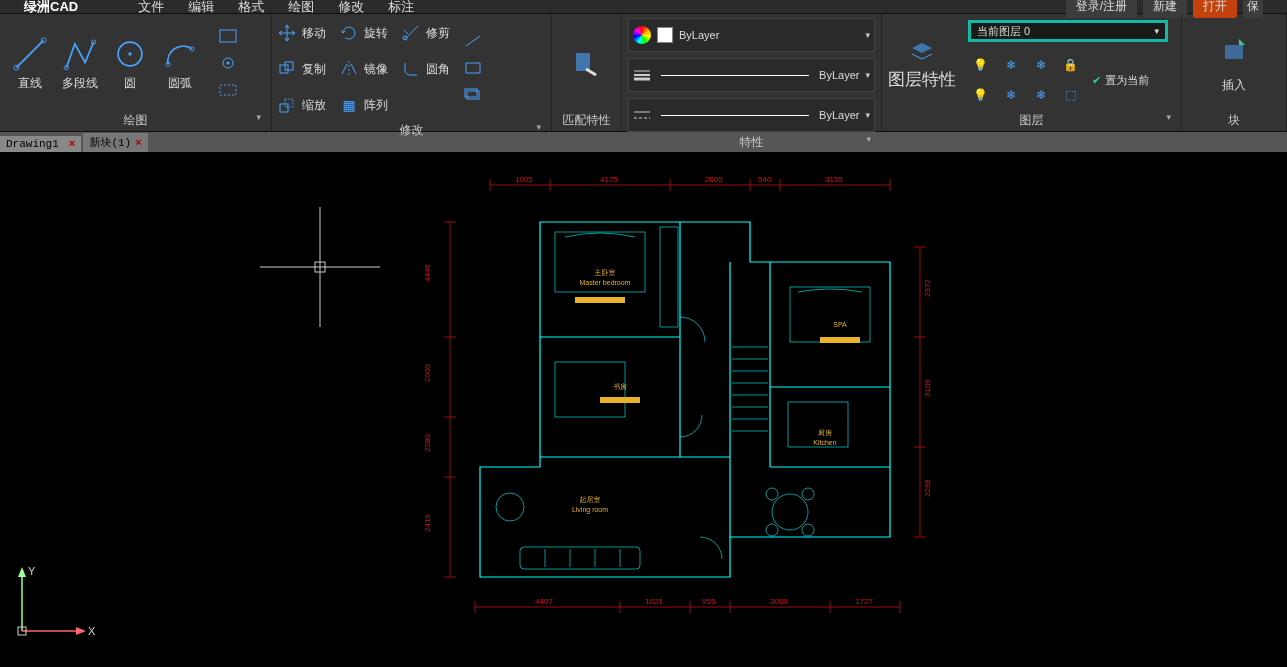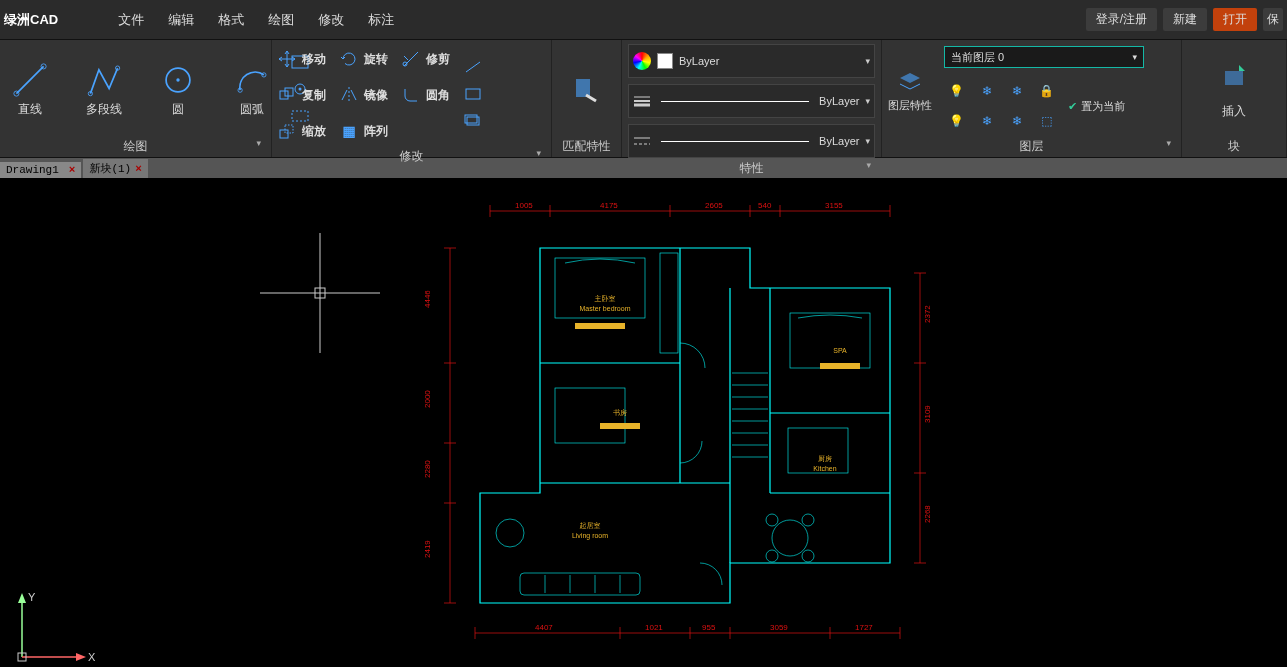--- a/index.html
+++ b/index.html
@@ -7,25 +7,25 @@
     width: 1287px;
     height: 667px;
     background: #000;
     font-family: "Microsoft YaHei", sans-serif;
     font-size: 12px;
     color: #ddd;
     overflow: hidden;
   }
   
   .menubar {
-    height: 40px;
+    height: 14px;
     background: #2b2b2b;
     display: flex;
     align-items: center;
-    padding: 0 4px;
+    padding: 0 24px;
     border-bottom: 1px solid #111;
   }
   .menubar .logo {
     font-weight: bold;
     color: #fff;
     margin-right: 60px;
     font-size: 13px;
   }
   .menubar .menu-item {
     margin-right: 24px;
@@ -62,48 +62,48 @@
     font-size: 12px;
     color: #ccc;
     padding: 2px 0 2px 0;
     position: relative;
   }
   .panel-title .drop {
     position: absolute; right: 4px; top: 2px;
     font-size: 9px; color: #aaa;
   }
   
-  .draw-big { display: flex; gap: 26px; align-items: center; }
+  .draw-big { display: flex; gap: 2px; align-items: center; }
   .big-tool { display: flex; flex-direction: column; align-items: center; gap: 4px; cursor: pointer; width: 48px; }
   .big-tool svg { width: 34px; height: 34px; }
   .big-tool span { font-size: 12px; }
   .draw-small { display: flex; flex-direction: column; gap: 8px; margin-left: 14px; justify-content: center; }
   .draw-small div { cursor: pointer; }
   
-  .mod-grid { display: grid; grid-template-columns: repeat(3, auto); grid-auto-rows: 30px; gap: 6px 14px; align-content: center; font-weight: bold;}
+  .mod-grid { display: grid; grid-template-columns: repeat(3, auto); grid-auto-rows: 30px; gap: 6px 14px; align-content: center;}
   .mod-item { display: flex; align-items: center; gap: 6px; cursor: pointer; font-size: 12px;}
   .mod-item svg, .mod-item .ic { width: 18px; height: 18px; display:inline-flex; align-items:center; justify-content:center;}
   .mod-extra { display:flex; flex-direction:column; gap:10px; margin-left:14px; justify-content:center;}
   
   .match-panel .panel-body { flex-direction: column; justify-content: center; align-items:center; gap:4px;}
   
   .props-body { display:flex; flex-direction:column; gap:6px; justify-content:center; width: 250px;}
   .prop-row { display:flex; align-items:center; gap:6px; background:#2a2a2a; border:1px solid #444; height:22px; padding:16px 4px; cursor:pointer;}
   .prop-row .swatch { width:16px; height:16px; background:#fff; border:1px solid #888;}
   .prop-row .line { flex:1; height:0; border-top:1px solid #fff; margin:0 4px;}
   .prop-row .lab { font-size:11px;}
   .prop-row .arr { font-size:9px; color:#ccc;}
   .color-circ { width:18px; height:18px; border-radius:50%;
     background: conic-gradient(red,orange,yellow,lime,cyan,blue,magenta,red);
     flex:none;
   }
   .layer-big { display:flex; flex-direction:column; align-items:center; gap:2px; cursor:pointer;}
   .layer-grid { display:grid; grid-template-columns:repeat(4,26px); grid-auto-rows:26px; gap:4px;}
   .layer-grid div { display:flex; align-items:center; justify-content:center; cursor:pointer;}
-  .layer-combo { width:200px; height:22px; background:#1a1a1a; border:1px solid #14b8a6; display:flex; align-items:center; padding:0 6px; justify-content:space-between; cursor:pointer; margin-bottom:6px; font-size:11px;}
+  .layer-combo { width:200px; height:22px; background:#1a1a1a; border:3px solid #14b8a6; display:flex; align-items:center; padding:0 6px; justify-content:space-between; cursor:pointer; margin-bottom:6px; font-size:11px;}
   
   .insert-body { display:flex; flex-direction:column; align-items:center; gap:12px; cursor:pointer; justify-content:center;}
   
   .doctabs {
     height: 20px;
     background: #555;
     display:flex; align-items:flex-end;
     font-size:11px;
   }
   .doctab {
@@ -313,21 +313,21 @@
   </div>
 
   <div class="panel" style="width:300px">
     <div class="panel-body" style="flex-direction:column; align-items:flex-start; justify-content:center; gap:6px">
       <div style="display:flex; gap:12px; align-items:center">
         <div class="layer-big">
           <svg width="28" height="28" viewBox="0 0 28 28">
               <path d="M4 10l10-5 10 5-10 5z" fill="#4aa3ff" opacity="0.6"></path>
               <path d="M4 16l10 5 10-5" stroke="#4aa3ff" fill="none"></path>
             </svg>
-          <span style="font-size:11px">图层特性</span>
+          <span style="font-size:17px">图层特性</span>
         </div>
         <div style="display:flex; flex-direction:column; gap:4px">
           <div class="layer-combo">
             <span>当前图层 0</span>
               <span style="font-size:9px">▾</span>
           </div>
           <div style="display:flex; gap:8px; align-items:center">
             <div class="layer-grid">
               <div style="color:#e8b32a">💡</div>
               <div style="color:#4aa3ff">❄</div>

